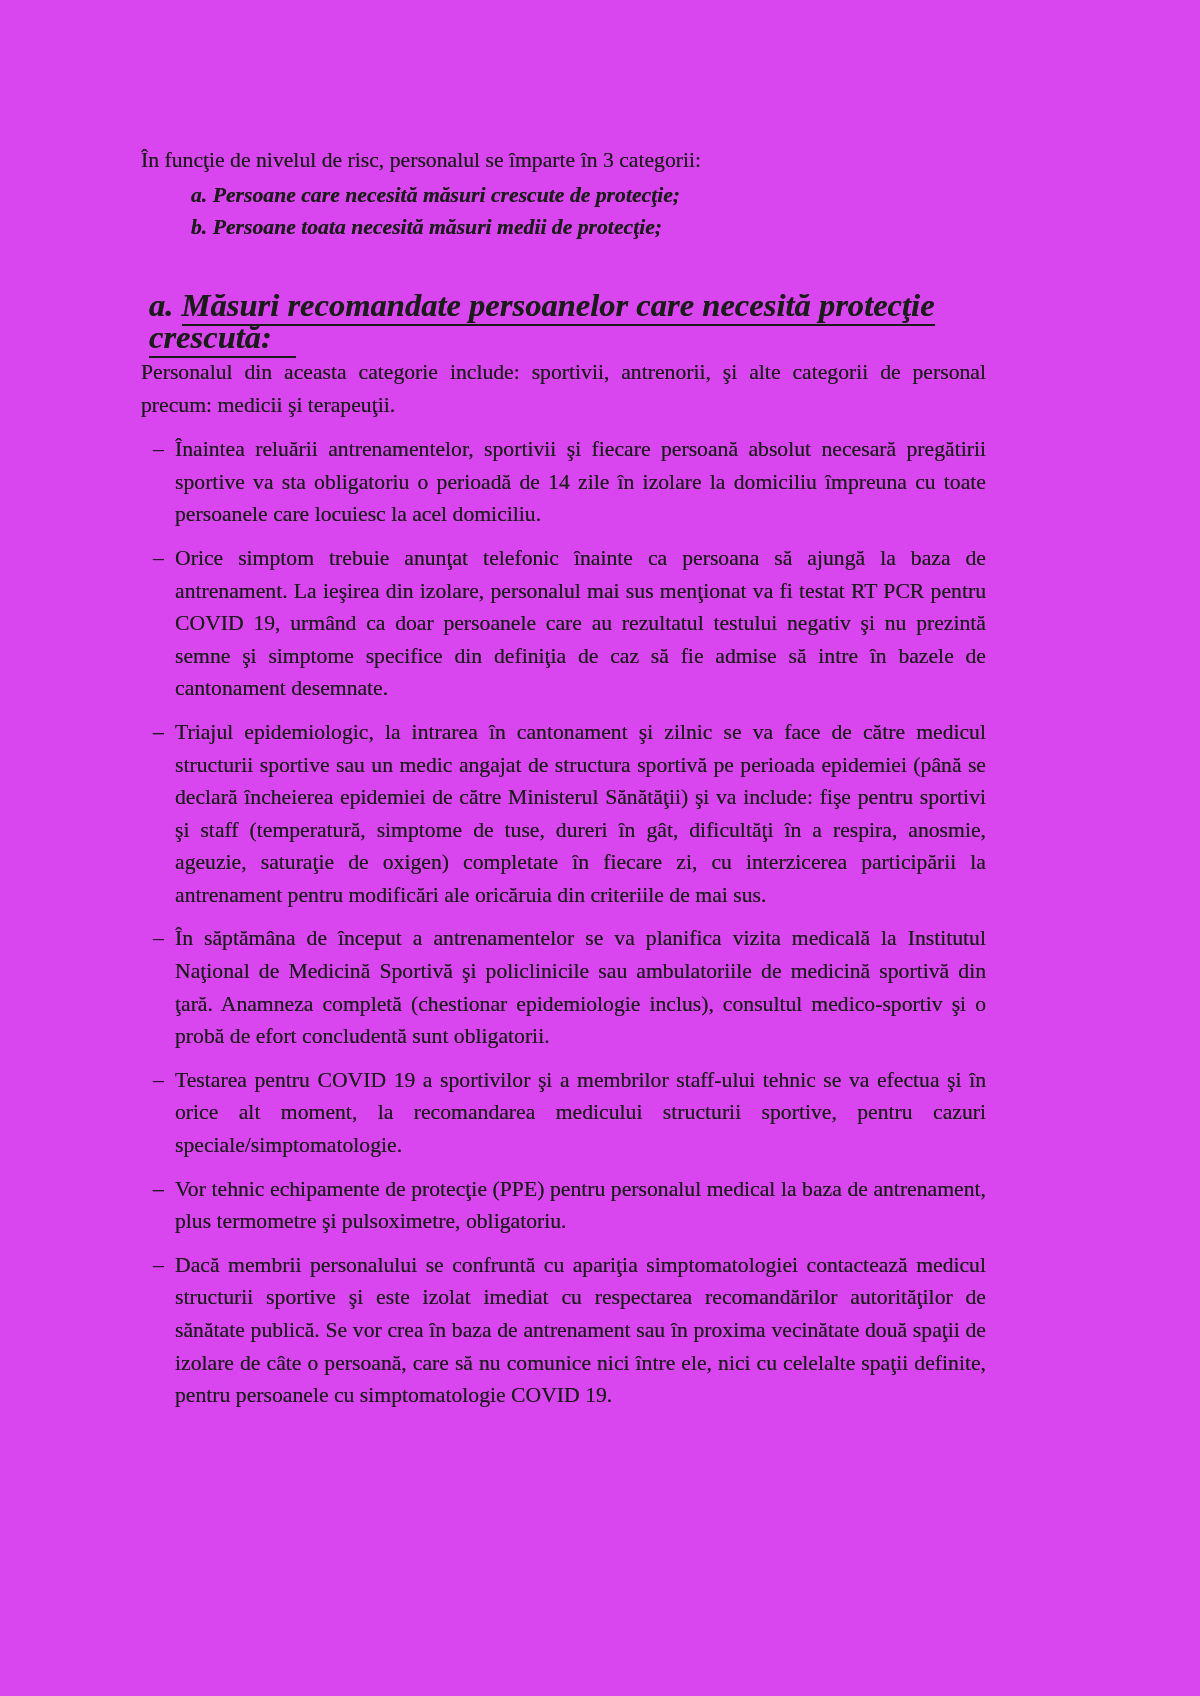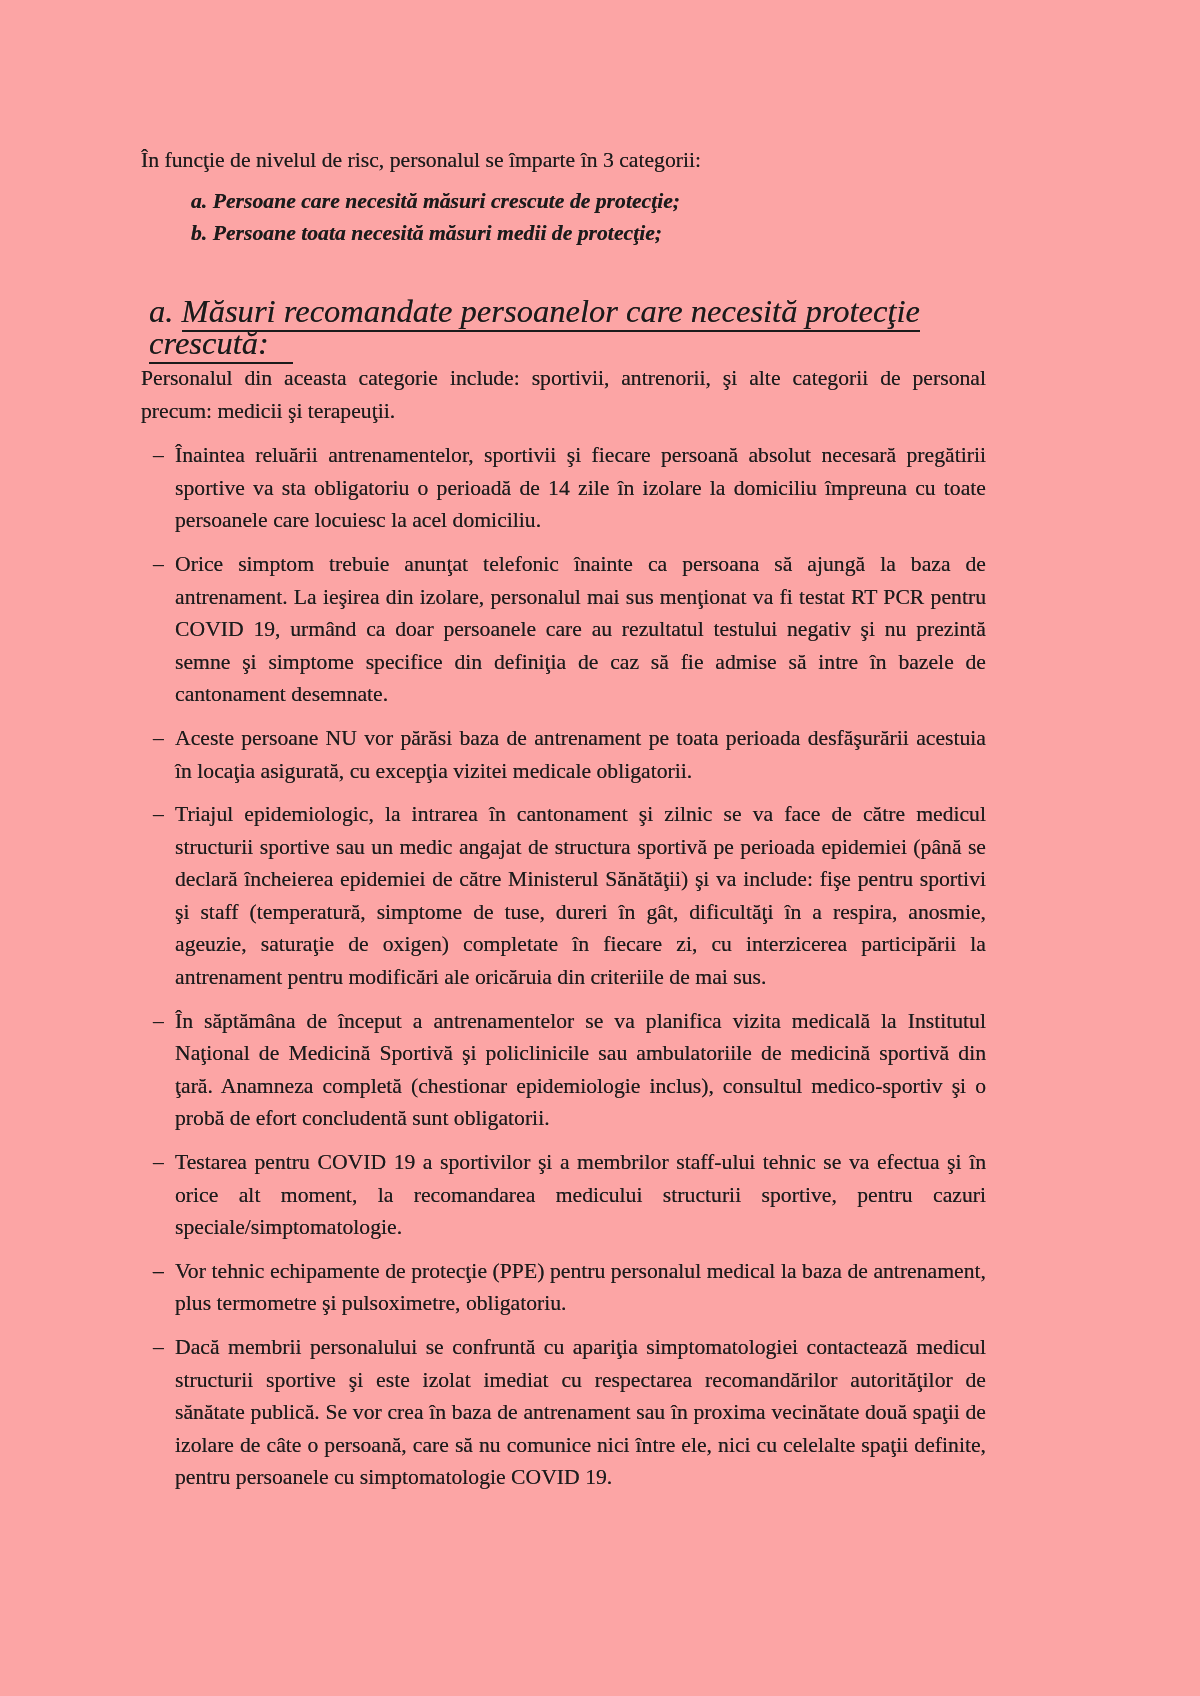--- a/index.html
+++ b/index.html
@@ -4,54 +4,54 @@
 <style>
   html, body {
     margin: 0;
     padding: 0;
     background: #ffffff;
   }
   .page {
     position: relative;
     width: 1200px;
     height: 1696px;
-    background: #fca5a5;
+    background: #d946ef;
     overflow: hidden;
     font-family: "Liberation Serif", "DejaVu Serif", serif;
   }
   .content {
     position: absolute;
     left: 141px;
     top: 144px;
     width: 845px;
     color: #1b1b1b;
     font-size: 21.7px;
     line-height: 32.6px;
     text-align: justify;
     text-shadow: 0 0 0.5px rgba(27,27,27,0.65);
   }
   .intro {
     margin: 0;
     text-align: left;
   }
   .cats {
     list-style: none;
-    margin: 8px 0 0 50px;
+    margin: 2px 0 0 50px;
     padding: 0;
     font-weight: bold;
     font-style: italic;
     text-align: left;
   }
   .cats li {
     margin: 0;
   }
   .heading {
     margin: 45px 0 0 0;
     padding-left: 8px;
-    font-weight: normal;
+    font-weight: bold;
     font-style: italic;
     text-align: left;
   }
   .heading .underlined {
     border-bottom: 2.5px solid currentColor;
     padding-right: 24px;
     padding-bottom: 1px;
   }
   .lead {
     margin: 2px 0 12px 0;
@@ -93,21 +93,20 @@
       <li>
         <span class="dash">–</span>
         <span>Înaintea reluării antrenamentelor, sportivii şi fiecare persoană absolut necesară pregătirii sportive va sta obligatoriu o perioadă de 14 zile în izolare la domiciliu împreuna cu toate persoanele care locuiesc la acel domiciliu.</span>
       </li>
       <li>
         <span class="dash">–</span>
         <span>Orice simptom trebuie anunţat telefonic înainte ca persoana să ajungă la baza de antrenament. La ieşirea din izolare, personalul mai sus menţionat va fi testat RT PCR pentru COVID 19, urmând ca doar persoanele care au rezultatul testului negativ şi nu prezintă semne şi simptome specifice din definiţia de caz să fie admise să intre în bazele de cantonament desemnate.</span>
       </li>
       <li>
         <span class="dash">–</span>
-        <span>Aceste persoane NU vor părăsi baza de antrenament pe toata perioada desfăşurării acestuia în locaţia asigurată, cu excepţia vizitei medicale obligatorii.</span>
       </li>
       <li>
         <span class="dash">–</span>
         <span>Triajul epidemiologic, la intrarea în cantonament şi zilnic se va face de către medicul structurii sportive sau un medic angajat de structura sportivă pe perioada epidemiei (până se declară încheierea epidemiei de către Ministerul Sănătăţii) şi va include: fişe pentru sportivi şi staff (temperatură, simptome de tuse, dureri în gât, dificultăţi în a respira, anosmie, ageuzie, saturaţie de oxigen) completate în fiecare zi, cu interzicerea participării la antrenament pentru modificări ale oricăruia din criteriile de mai sus.</span>
       </li>
       <li>
         <span class="dash">–</span>
         <span>În săptămâna de început a antrenamentelor se va planifica vizita medicală la Institutul Naţional de Medicină Sportivă şi policlinicile sau ambulatoriile de medicină sportivă din ţară. Anamneza completă (chestionar epidemiologie inclus), consultul medico-sportiv şi o probă de efort concludentă sunt obligatorii.</span>
       </li>
       <li>

